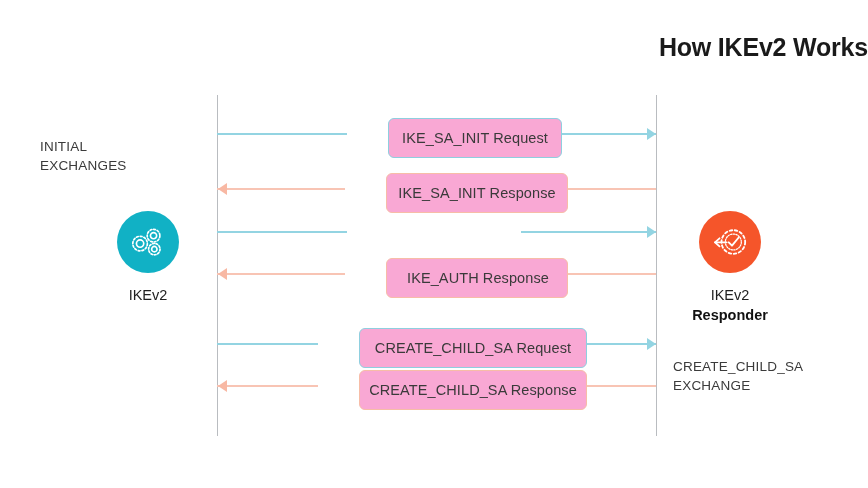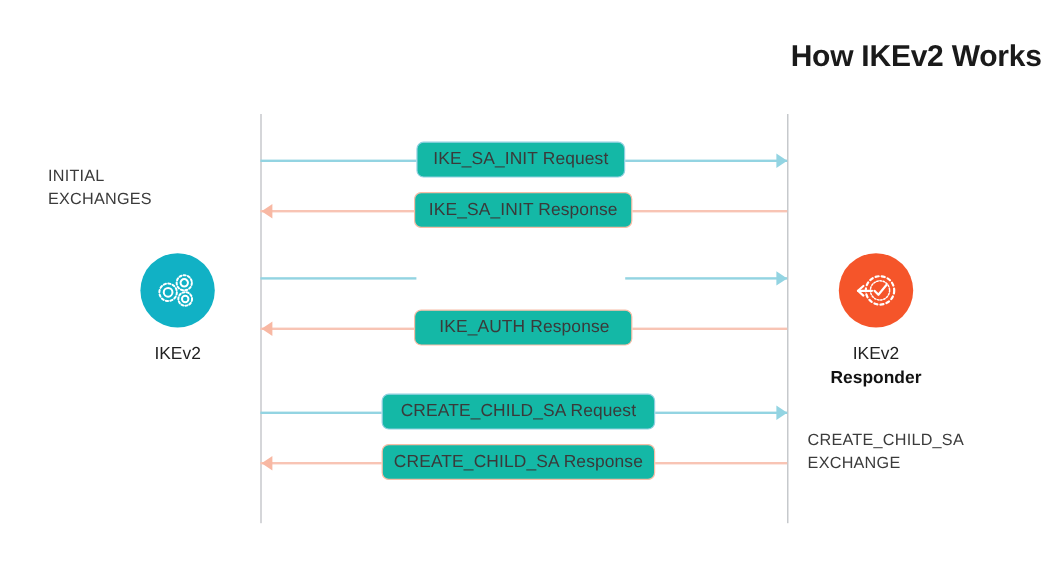--- a/index.html
+++ b/index.html
@@ -130,32 +130,33 @@
   .arrowhead.left {
     border-top: 6px solid transparent;
     border-bottom: 6px solid transparent;
     border-right: 9px solid #f8b8a3;
     left: 218px;
   }
 
   .msg-box {
     position: absolute;
     top: 0;
-    height: 30px;
+    height: 40px;
     box-sizing: border-box;
     border-radius: 6px;
-    background: #14b8a6;
+    background: #f9a8d4;
     display: flex;
     align-items: center;
     justify-content: center;
     font-size: 14.5px;
     color: #3a3a3a;
     letter-spacing: 0.1px;
     white-space: nowrap;
     padding: 0 14px;
+    margin-left: 41px;
   }
   .msg-box.request  { border: 1.5px solid #8ecfdf; }
   .msg-box.response { border: 1.5px solid #f7bda7; }
 
   
   .icon-svg { display: block; }
 </style>
 </head>
 <body>
 
@@ -216,21 +217,21 @@
   <div class="actor-role">Responder</div>
 </div>
 
 <div id="messages-layer">
     <div class="msg-row" style="top: 118px;">
       <div class="msg-line request left-seg" style="width: 130px;"></div>
       <div class="msg-line request right-seg" style="left: 521px; right: auto; width: 135px;"></div>
       <div class="arrowhead right"></div>
       <div class="msg-box request" style="left: 347px; width: 174px;">IKE_SA_INIT Request</div>
     </div>
-    <div class="msg-row" style="top: 160px; text-align: right;">
+    <div class="msg-row" style="top: 173px; text-align: right;">
       <div class="msg-line response left-seg" style="width: 128px;"></div>
       <div class="msg-line response right-seg" style="left: 527px; right: auto; width: 129px;"></div>
       <div class="arrowhead left"></div>
       <div class="msg-box response" style="left: 345px; width: 182px;">IKE_SA_INIT Response</div>
     </div>
     <div class="msg-row" style="top: 216px;">
       <div class="msg-line request left-seg" style="width: 130px;"></div>
       <div class="msg-line request right-seg" style="left: 521px; right: auto; width: 135px;"></div>
       <div class="arrowhead right"></div>
     </div>

